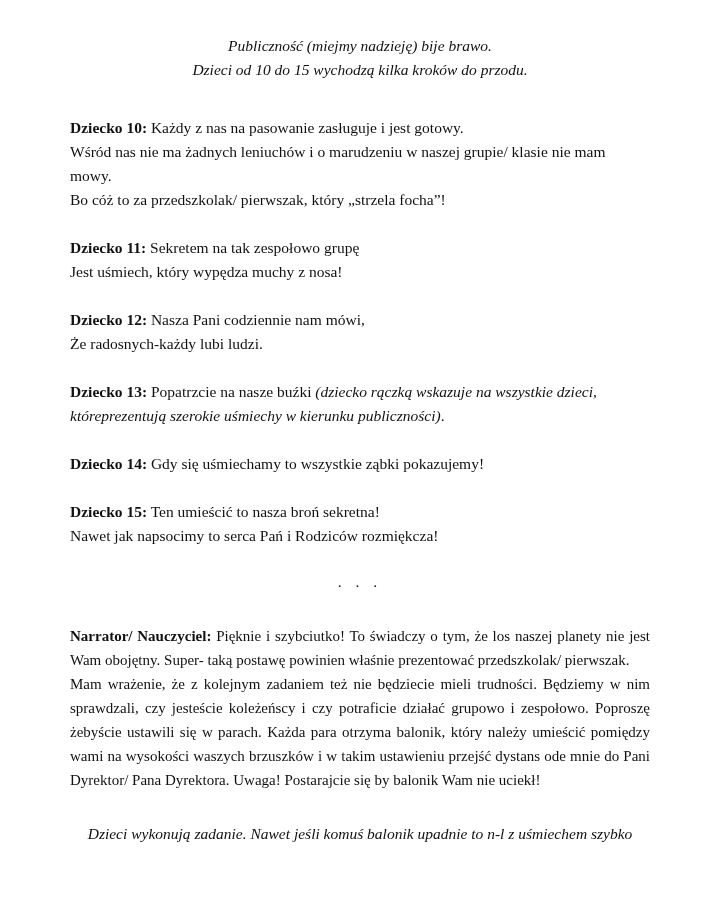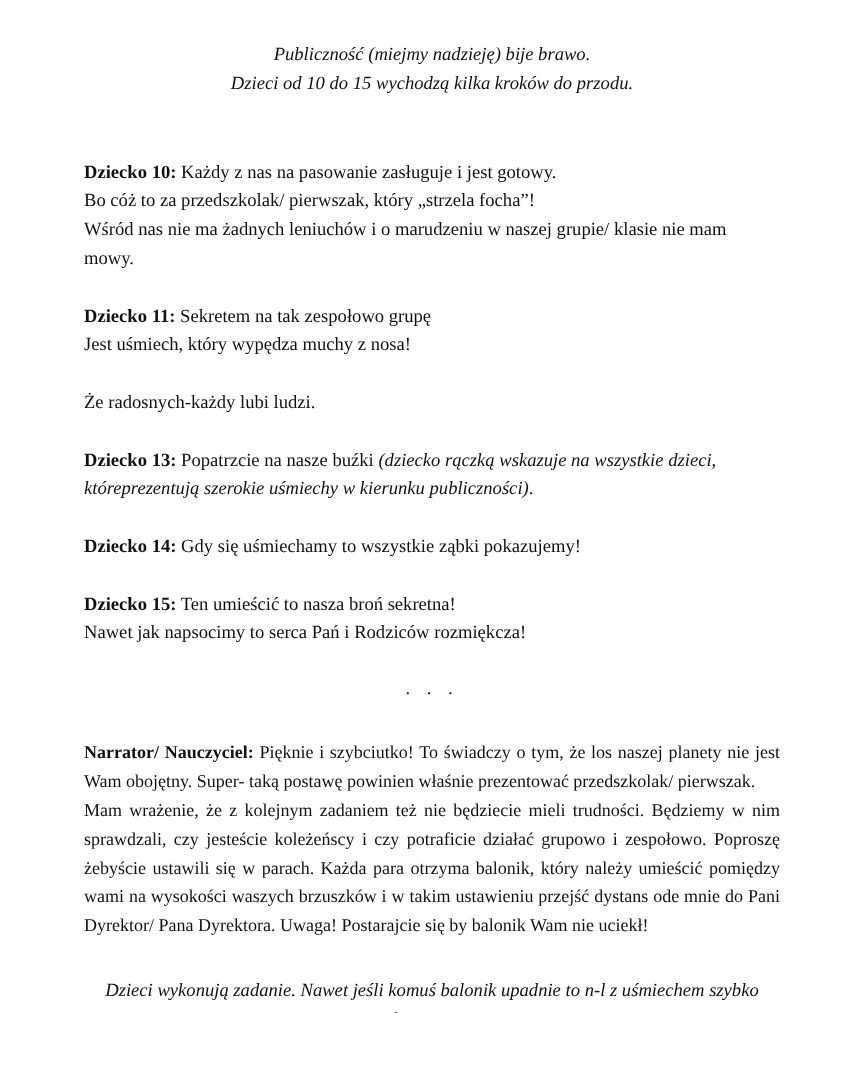--- a/index.html
+++ b/index.html
@@ -41,21 +41,21 @@
   .speech {
     margin: 0;
     font-size: 15.5px;
     line-height: 24px;
     text-align: left;
   }
   .speech-group {
     margin-top: 24px;
   }
   .speech-group.first {
-    margin-top: 50px;
+    margin-top: 34px;
   }
   .speaker {
     font-weight: bold;
   }
   .stage-inline {
     font-style: italic;
   }
   .dots {
     text-align: center;
     font-size: 15.5px;
@@ -89,30 +89,31 @@
 
 <div class="page">
 
   <div class="stage-block stage-top">
     <span class="line">Publiczność (miejmy nadzieję) bije brawo.</span>
     <span class="line">Dzieci od 10 do 15 wychodzą kilka kroków do przodu.</span>
   </div>
 
   <div class="speech-group first">
     <p class="speech"><span class="speaker">Dziecko 10:</span> <span>Każdy z nas na pasowanie zasługuje i jest gotowy.</span></p>
+    <p class="speech"><span>Wśród nas nie ma żadnych leniuchów i o marudzeniu w naszej grupie/ klasie nie mam mowy.</span></p>
     <p class="speech"><span>Bo cóż to za przedszkolak/ pierwszak, który „strzela focha”!</span></p>
-    <p class="speech"><span>Wśród nas nie ma żadnych leniuchów i o marudzeniu w naszej grupie/ klasie nie mam mowy.</span></p>
   </div>
 
   <div class="speech-group">
     <p class="speech"><span class="speaker">Dziecko 11:</span> <span>Sekretem na tak zespołowo grupę</span></p>
     <p class="speech"><span>Jest uśmiech, który wypędza muchy z nosa!</span></p>
   </div>
 
   <div class="speech-group">
+    <p class="speech"><span class="speaker">Dziecko 12:</span> <span>Nasza Pani codziennie nam mówi,</span></p>
     <p class="speech"><span>Że radosnych-każdy lubi ludzi.</span></p>
   </div>
 
   <div class="speech-group">
     <p class="speech"><span class="speaker">Dziecko 13:</span> <span>Popatrzcie na nasze buźki </span><span class="stage-inline">(dziecko rączką wskazuje na wszystkie dzieci, któreprezentują szerokie uśmiechy w kierunku publiczności)</span><span>.</span></p>
   </div>
 
   <div class="speech-group">
     <p class="speech"><span class="speaker">Dziecko 14:</span> <span>Gdy się uśmiechamy to wszystkie ząbki pokazujemy!</span></p>
   </div>

